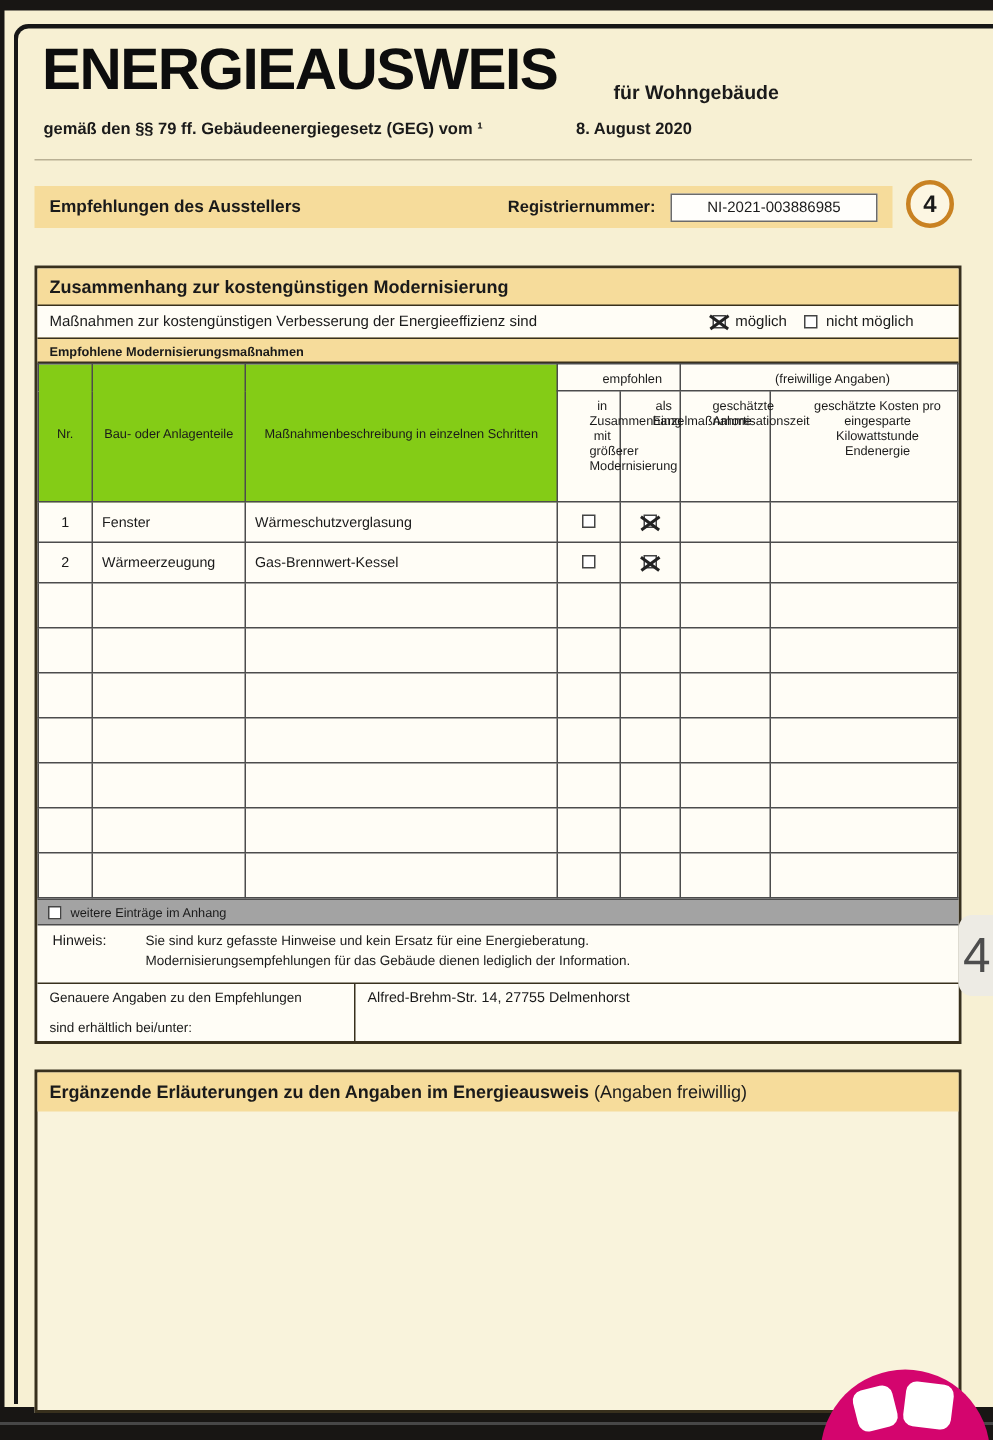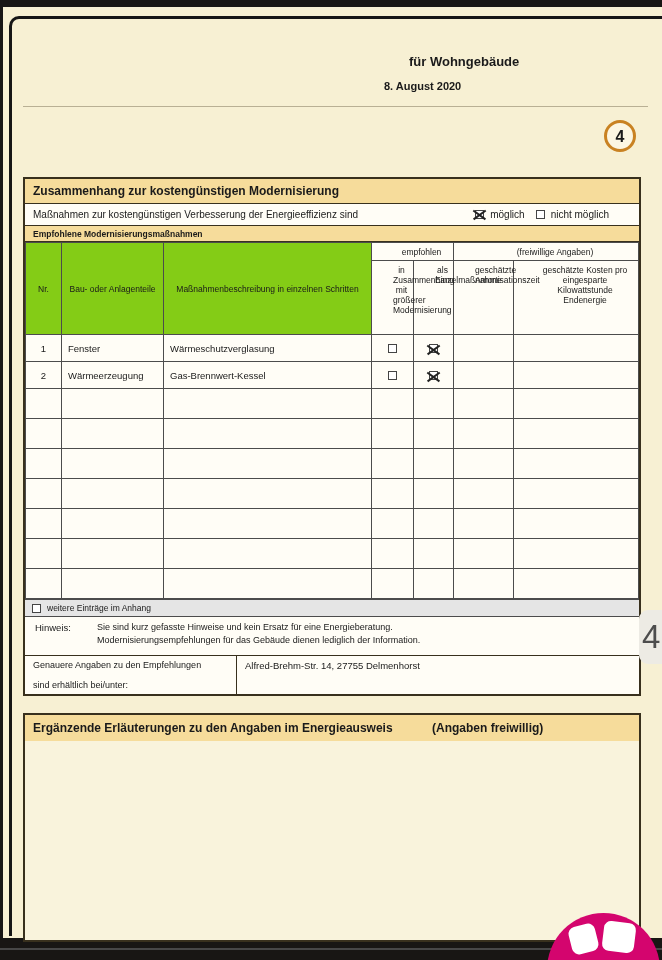--- a/index.html
+++ b/index.html
@@ -51,32 +51,32 @@
   table { width:100%; border-collapse:collapse; table-layout:fixed; }
   th, td { border:1px solid #4c4c4c; font-size:8.5px; font-weight:normal; }
   th { padding:2px 3px; }
   thead .grp th { height:18px; vertical-align:middle; text-align:center; }
   thead .sub th { height:74px; vertical-align:top; text-align:center; padding-top:4px; }
   th.ylw { background:#84cc16; vertical-align:middle; text-align:center; }
   th.wht { background:#fffdf6;padding-left:21px; }
   tbody td { background:#fffdf6; font-size:9.5px; padding:2px 6px; height:27px; vertical-align:middle; }
   tbody tr.empty td { height:30px; }
   td.c { text-align:center; padding:2px 2px; }
-  .tbl-foot { border-top:1px solid #4c4c4c; font-size:8.5px; padding:3px 7px; display:flex; align-items:center; gap:6px; background:#e5e5e5; }
+  .tbl-foot { border-top:1px solid #4c4c4c; font-size:8.5px; padding:3px 7px; display:flex; align-items:center; gap:6px; background:#a3a3a3; }
   .hinweis { display:flex; border-top:1px solid #4c4c4c; padding:5px 8px 7px 10px; font-size:9px; background:#fffdf6; }
   .hinweis .lbl { width:62px; font-weight:normal; font-size:9.5px; }
   .hinweis .txt div { margin-bottom:3px; }
   .contact { display:flex; border-top:1.5px solid #38301d; background:#fffdf6; font-size:9px; }
   .contact .left { width:212px; padding:4px 8px; border-right:1.5px solid #38301d; display:flex; flex-direction:column; justify-content:space-between; min-height:38px; }
   .contact .right { flex:1; padding:4px 8px; font-size:9.5px; }
   .contact .right div { margin-bottom:3px; }
 
   .sec2 { position:absolute; left:20px; top:706px; width:618px; height:229px; border:2px solid #38301d; background:#f9f3dc; }
   .sec2-head { background:#f6dc9b; padding:6px 8px; font-size:12px; font-weight:bold; }
-  .sec2-head .suffix { font-weight:bold;margin-left:36px; }
+  .sec2-head .suffix { font-weight:normal; }
 
   .cb { position:relative; display:inline-block; width:9px; height:9px; border:1px solid #444; background:#fff; vertical-align:middle; }
   .cb.checked::before, .cb.checked::after {
     content:""; position:absolute; left:-4px; right:-4px; top:48%; height:1.5px; background:#222;
   }
   .cb.checked::before { transform:rotate(36deg); }
   .cb.checked::after { transform:rotate(-36deg); }
 
   .edge-num {
     position:absolute; left:639px; top:610px; width:23px; height:54px;
@@ -91,24 +91,31 @@
   }
   .bubble1 { position:absolute; left:23px; top:12px; width:27px; height:28px; background:#fff; border-radius:7px; transform:rotate(-14deg); }
   .bubble2 { position:absolute; left:56px; top:9px; width:32px; height:30px; background:#fff; border-radius:7px; transform:rotate(7deg); }
 </style>
 </head>
 <body>
 
 <div class="page">
   <div class="frame"></div>
 
+  <div class="title">ENERGIEAUSWEIS</div>
   <div class="title-suffix">für Wohngebäude</div>
+  <div class="law-line">gemäß den §§ 79 ff. Gebäudeenergiegesetz (GEG) vom ¹</div>
   <div class="law-date">8. August 2020</div>
   <div class="rule"></div>
 
+  <div class="band1">
+    <span class="band1-label">Empfehlungen des Ausstellers</span>
+    <span class="reg-label">Registriernummer:</span>
+    <span class="reg-box">NI-2021-003886985</span>
+  </div>
   <div class="page-badge">4</div>
 
   <div class="sec1">
     <div class="sec-head">Zusammenhang zur kostengünstigen Modernisierung</div>
 
     <div class="intro">
       <span>Maßnahmen zur kostengünstigen Verbesserung der Energieeffizienz sind</span>
       <span class="opts">
         <span class="opt">
           <span class="cb checked"></span>

